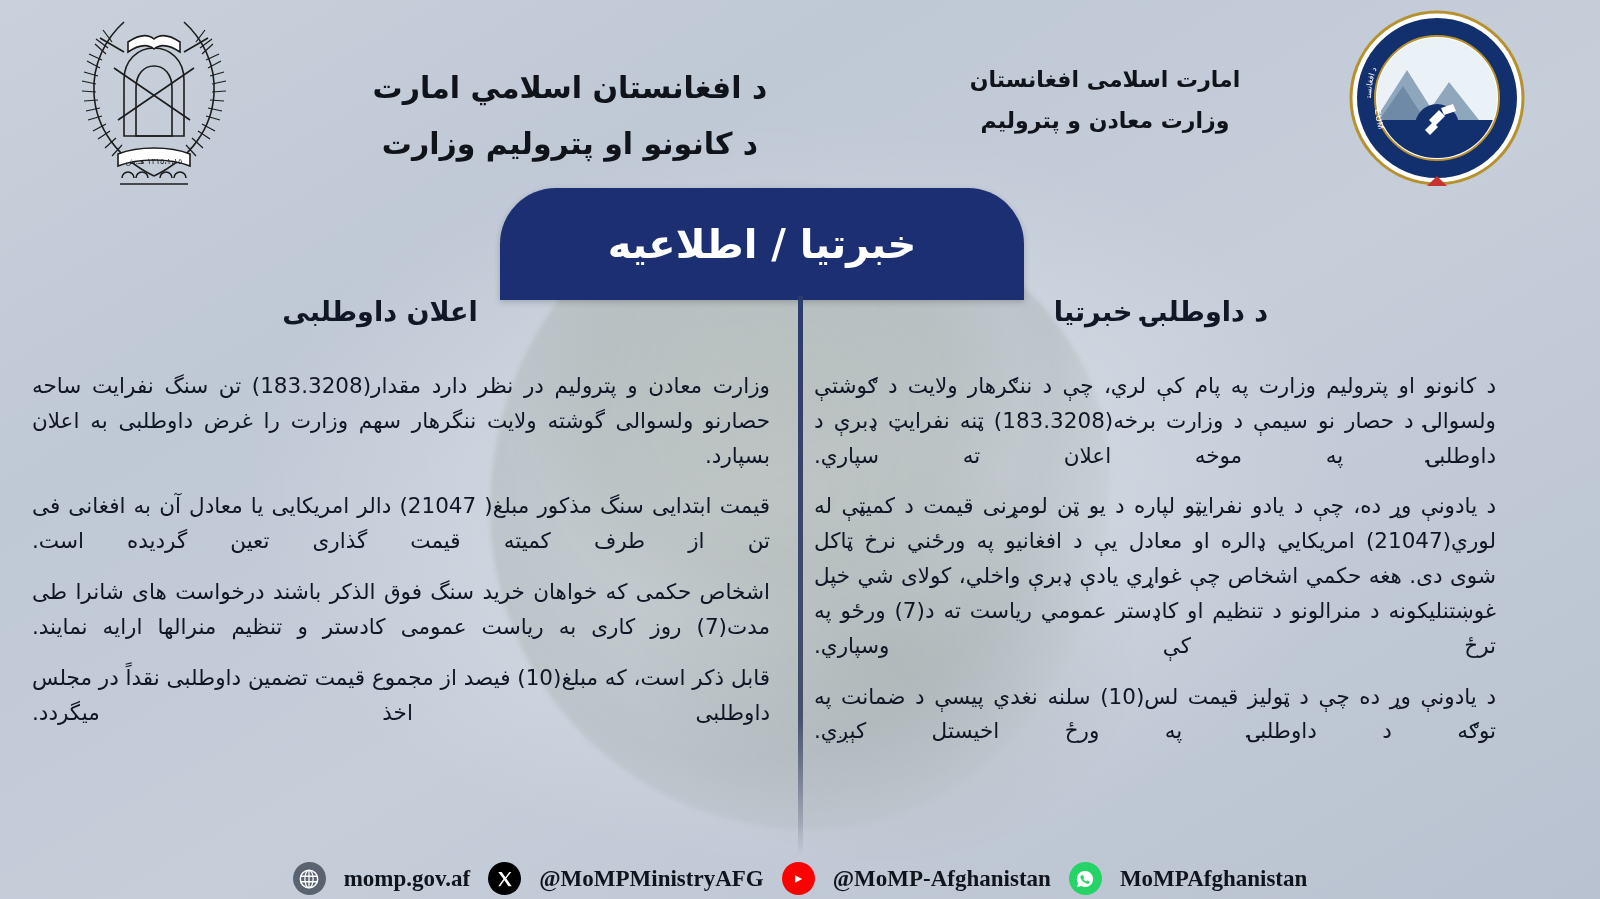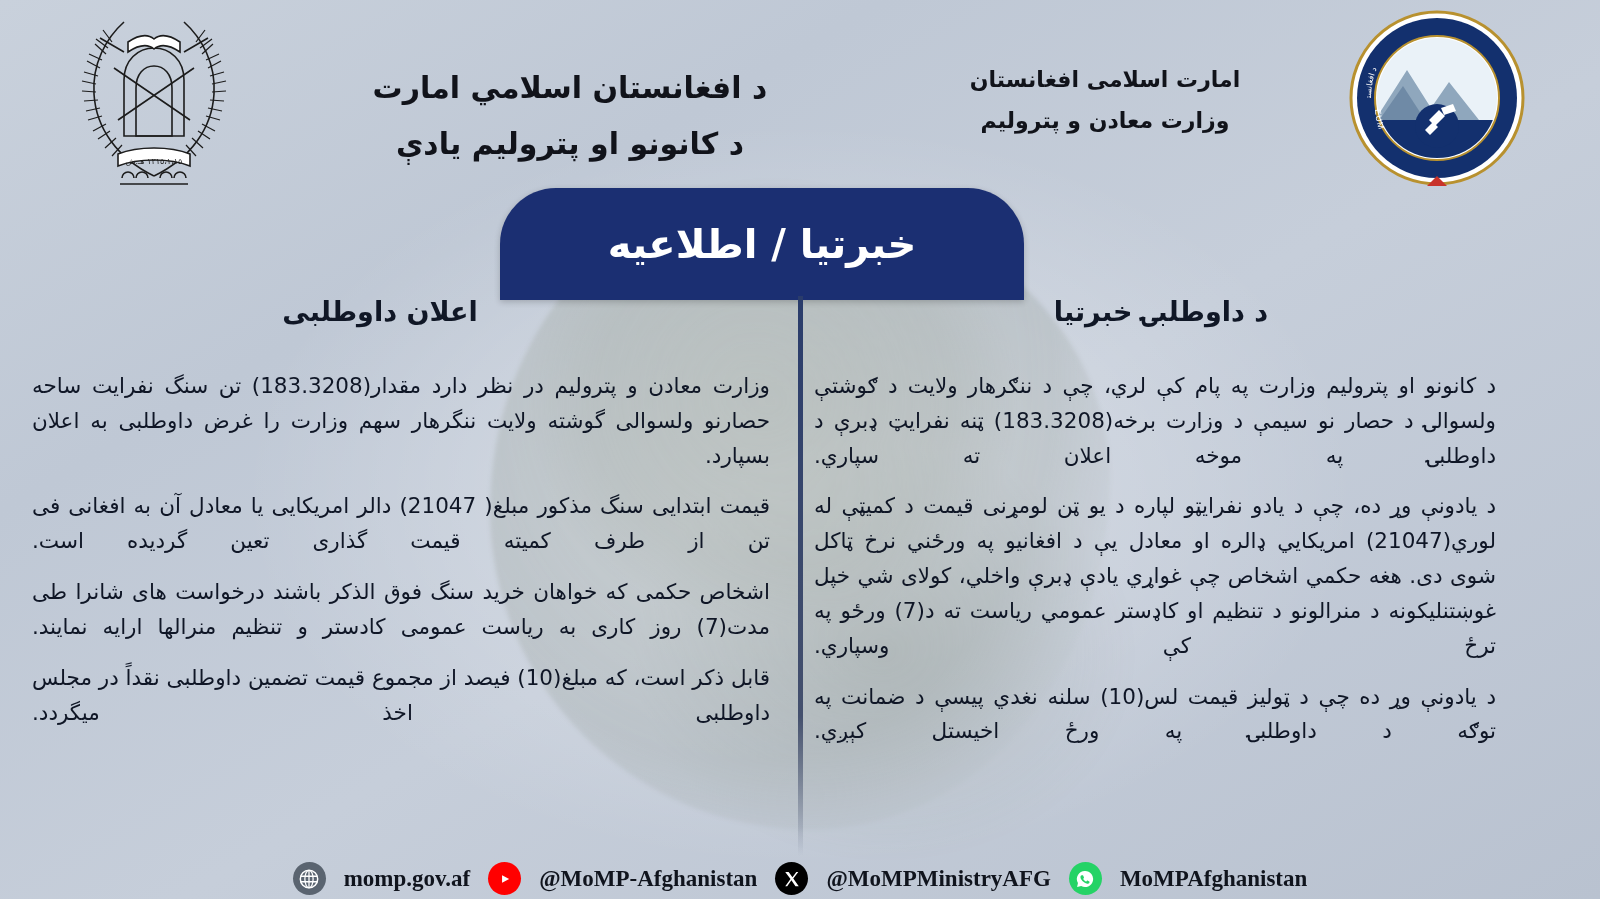--- a/index.html
+++ b/index.html
@@ -237,21 +237,21 @@
       </svg>
     </div>
 
     <div class="title-fa">
       <div>امارت اسلامی افغانستان</div>
       <div>وزارت معادن و پترولیم</div>
     </div>
 
     <div class="title-ps">
       <div>د افغانستان اسلامي امارت</div>
-      <div>د کانونو او پترولیم یادې</div>
+      <div>د کانونو او پترولیم وزارت</div>
     </div>
 
     <div class="emblem-left">
       <svg viewBox="0 0 185 180" width="185" height="180">
         <circle cx="92" cy="90" r="86" fill="#ffffff"></circle>
         <circle cx="92" cy="90" r="86" fill="none" stroke="#b8912f" stroke-width="3"></circle>
         <circle cx="92" cy="90" r="80" fill="#13306e"></circle>
         <circle cx="92" cy="90" r="62" fill="#ffffff"></circle>
         <circle cx="92" cy="90" r="62" fill="none" stroke="#b8912f" stroke-width="2"></circle>
 
@@ -311,35 +311,35 @@
         <svg viewBox="0 0 24 24" width="22" height="22">
           <circle cx="12" cy="12" r="9.5" fill="none" stroke="#ffffff" stroke-width="1.6"></circle>
           <ellipse cx="12" cy="12" rx="4.5" ry="9.5" fill="none" stroke="#ffffff" stroke-width="1.4"></ellipse>
           <path d="M2.8 9 H21.2 M2.8 15 H21.2 M12 2.5 V21.5" stroke="#ffffff" stroke-width="1.4" fill="none"></path>
         </svg>
       </span>
       <span class="lbl">momp.gov.af</span>
     </div>
 
     <div class="fitem">
+      <span class="ficon ic-x">
+        <svg viewBox="0 0 24 24" width="18" height="18">
+          <path d="M3 2.5 L10 12 L3 21.5 H5.6 L11.2 13.8 L16.6 21.5 H21 L13.7 11.4 L20.4 2.5 H17.8 L12.6 9.6 L7.5 2.5 Z" fill="#ffffff"></path>
+        </svg>
+      </span>
+      <span class="lbl">@MoMPMinistryAFG</span>
+    </div>
+
+    <div class="fitem">
       <span class="ficon ic-yt">
         <svg viewBox="0 0 24 24" width="20" height="20">
           <path d="M8.5 7.5 L17 12 L8.5 16.5 Z" fill="#ffffff"></path>
         </svg>
       </span>
       <span class="lbl">@MoMP-Afghanistan</span>
-    </div>
-
-    <div class="fitem">
-      <span class="ficon ic-x">
-        <svg viewBox="0 0 24 24" width="18" height="18">
-          <path d="M3 2.5 L10 12 L3 21.5 H5.6 L11.2 13.8 L16.6 21.5 H21 L13.7 11.4 L20.4 2.5 H17.8 L12.6 9.6 L7.5 2.5 Z" fill="#ffffff"></path>
-        </svg>
-      </span>
-      <span class="lbl">@MoMPMinistryAFG</span>
     </div>
 
     <div class="fitem">
       <span class="ficon ic-wa">
         <svg viewBox="0 0 24 24" width="22" height="22">
           <path d="M12 3.2 A8.8 8.8 0 0 0 4.3 16.4 L3.4 20.6 L7.8 19.7 A8.8 8.8 0 1 0 12 3.2 Z" fill="#ffffff"></path>
           <path d="M9.3 7.9 c.3 0 .6 0 .8.5 l.8 1.9 c.1.3 0 .5-.2.7 l-.5.6 c-.2.2-.2.4 0 .7 a7 7 0 0 0 2.6 2.4 c.3.2.5.1.7-.1 l.6-.7 c.2-.2.4-.3.7-.2 l1.8.9 c.3.2.4.4.4.7 c0 .9-.8 1.8-1.8 1.9 c-.6.1-1.3 0-3.4-1 a10 10 0 0 1 -4.2-4.3 c-.7-1.4-.6-2.3-.4-2.9 c.2-.6 1-1.1 1.6-1.1 z" fill="#25d366"></path>
         </svg>
       </span>
       <span class="lbl">MoMPAfghanistan</span>

